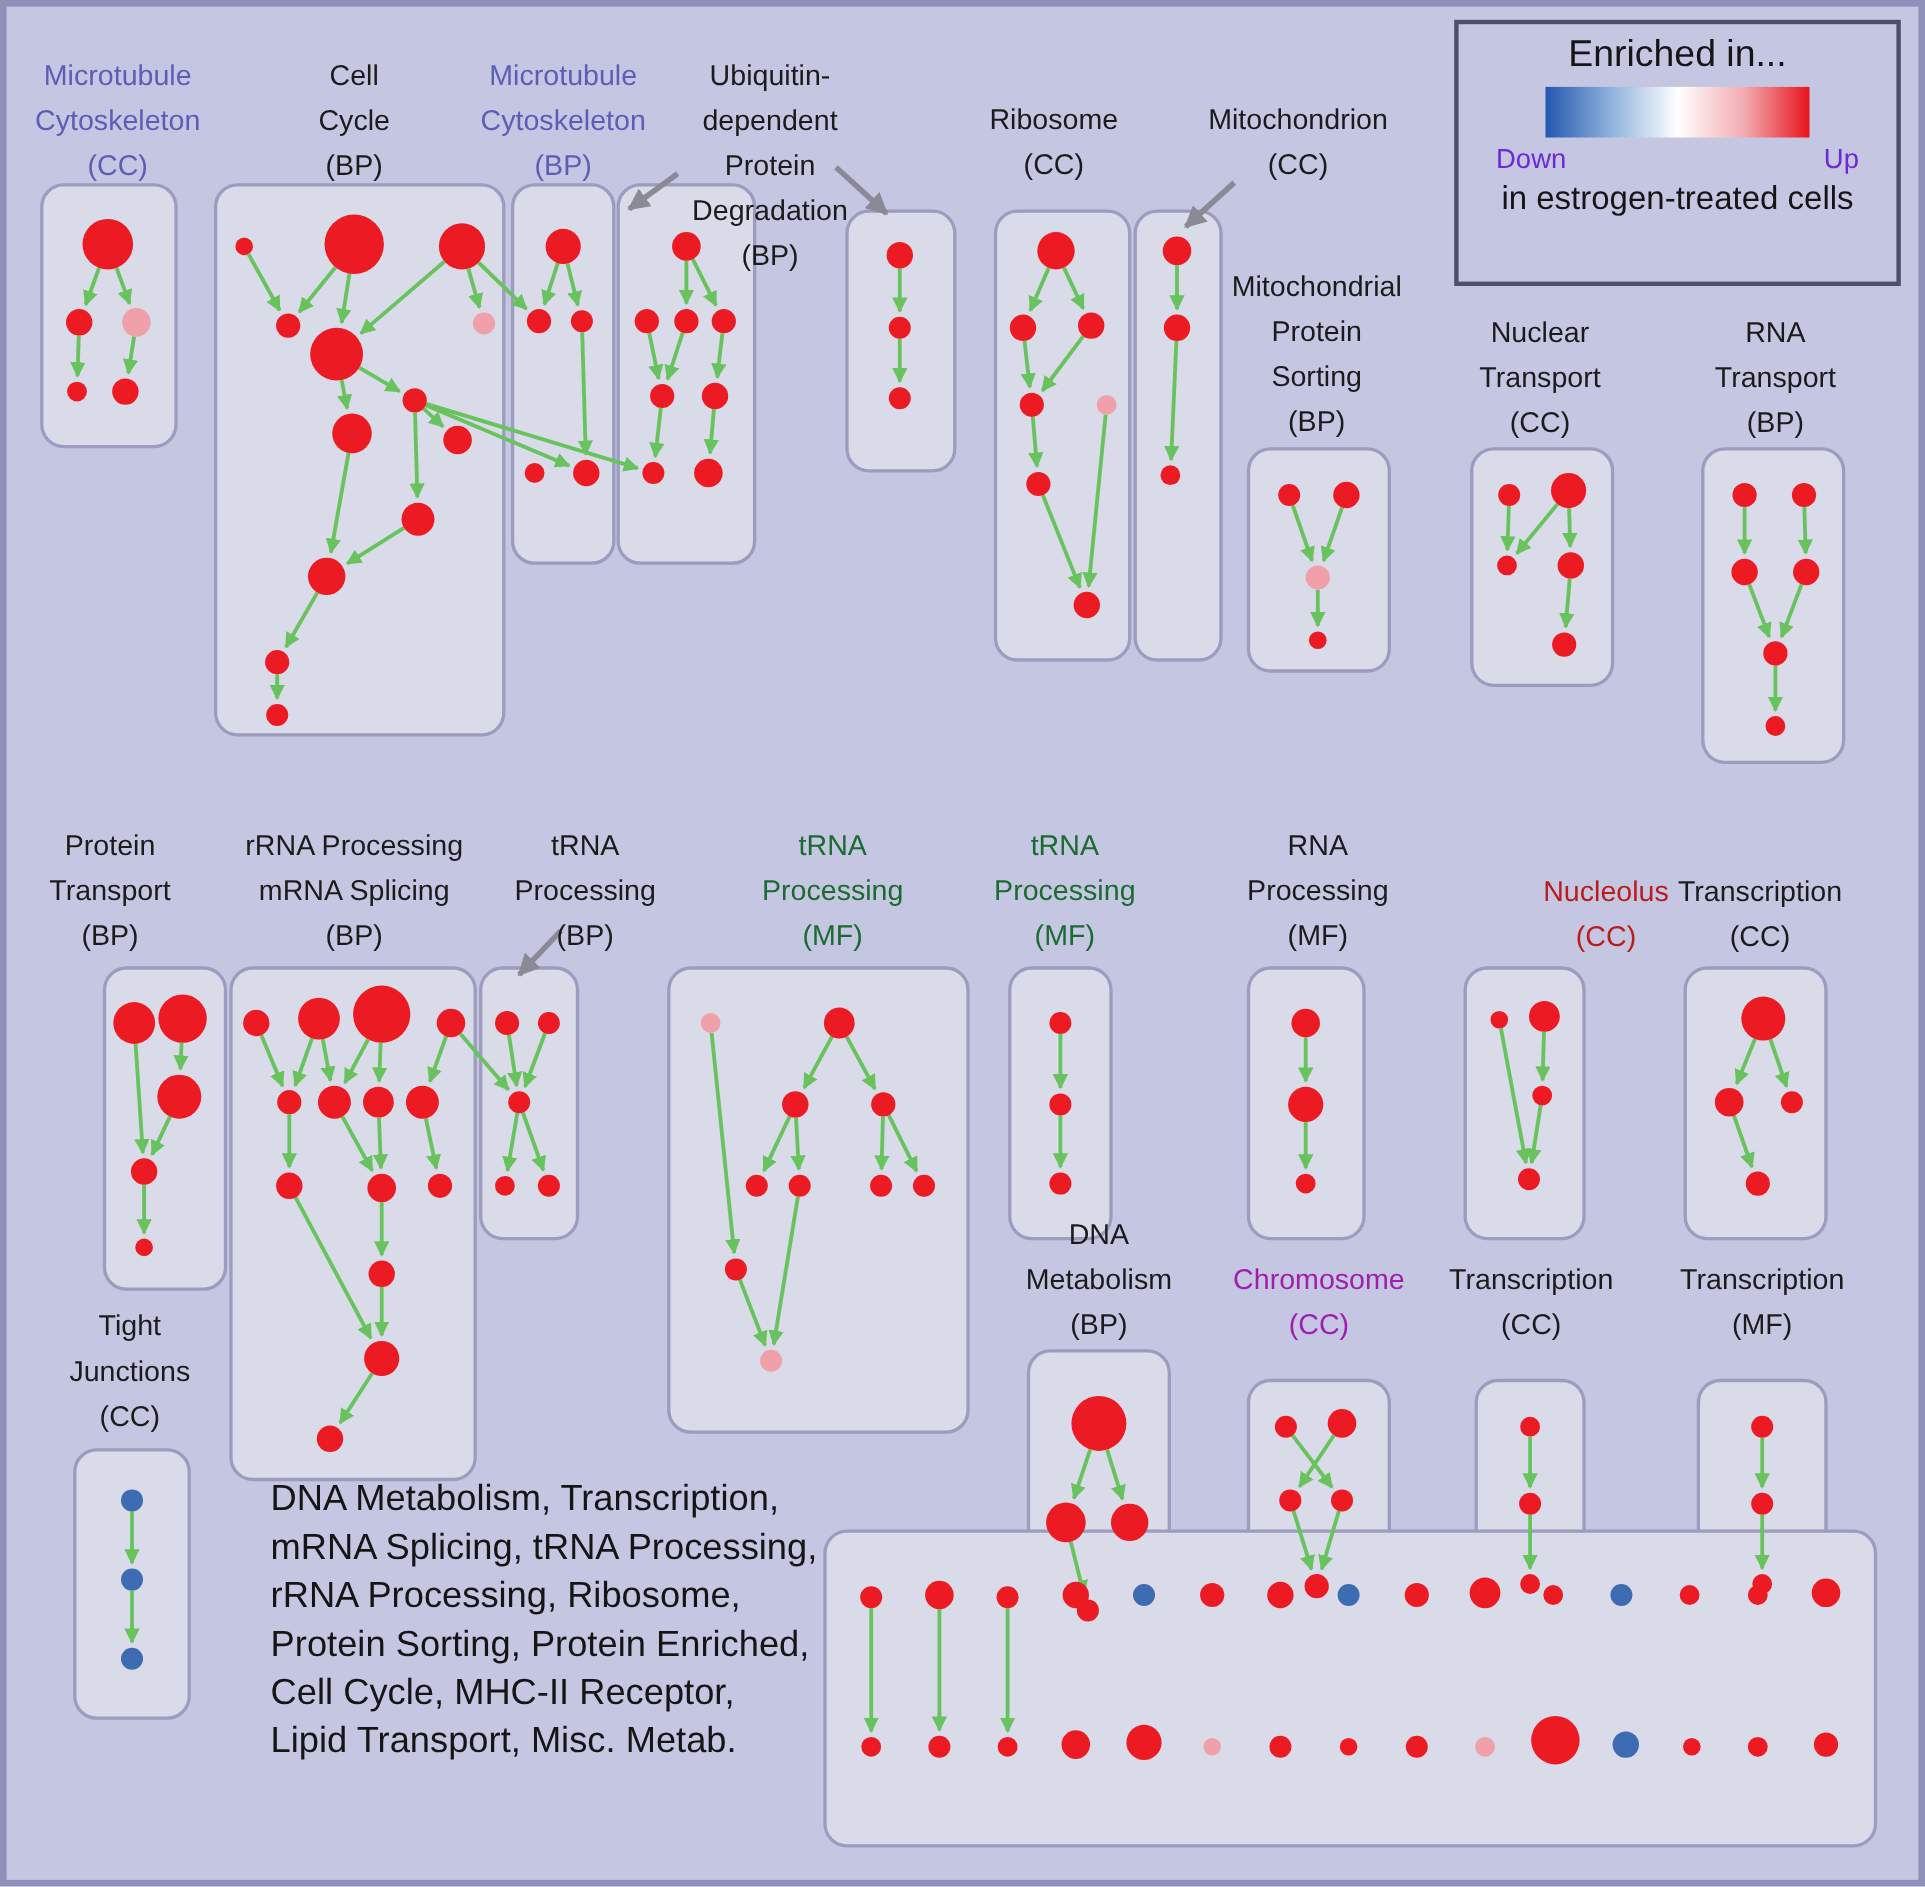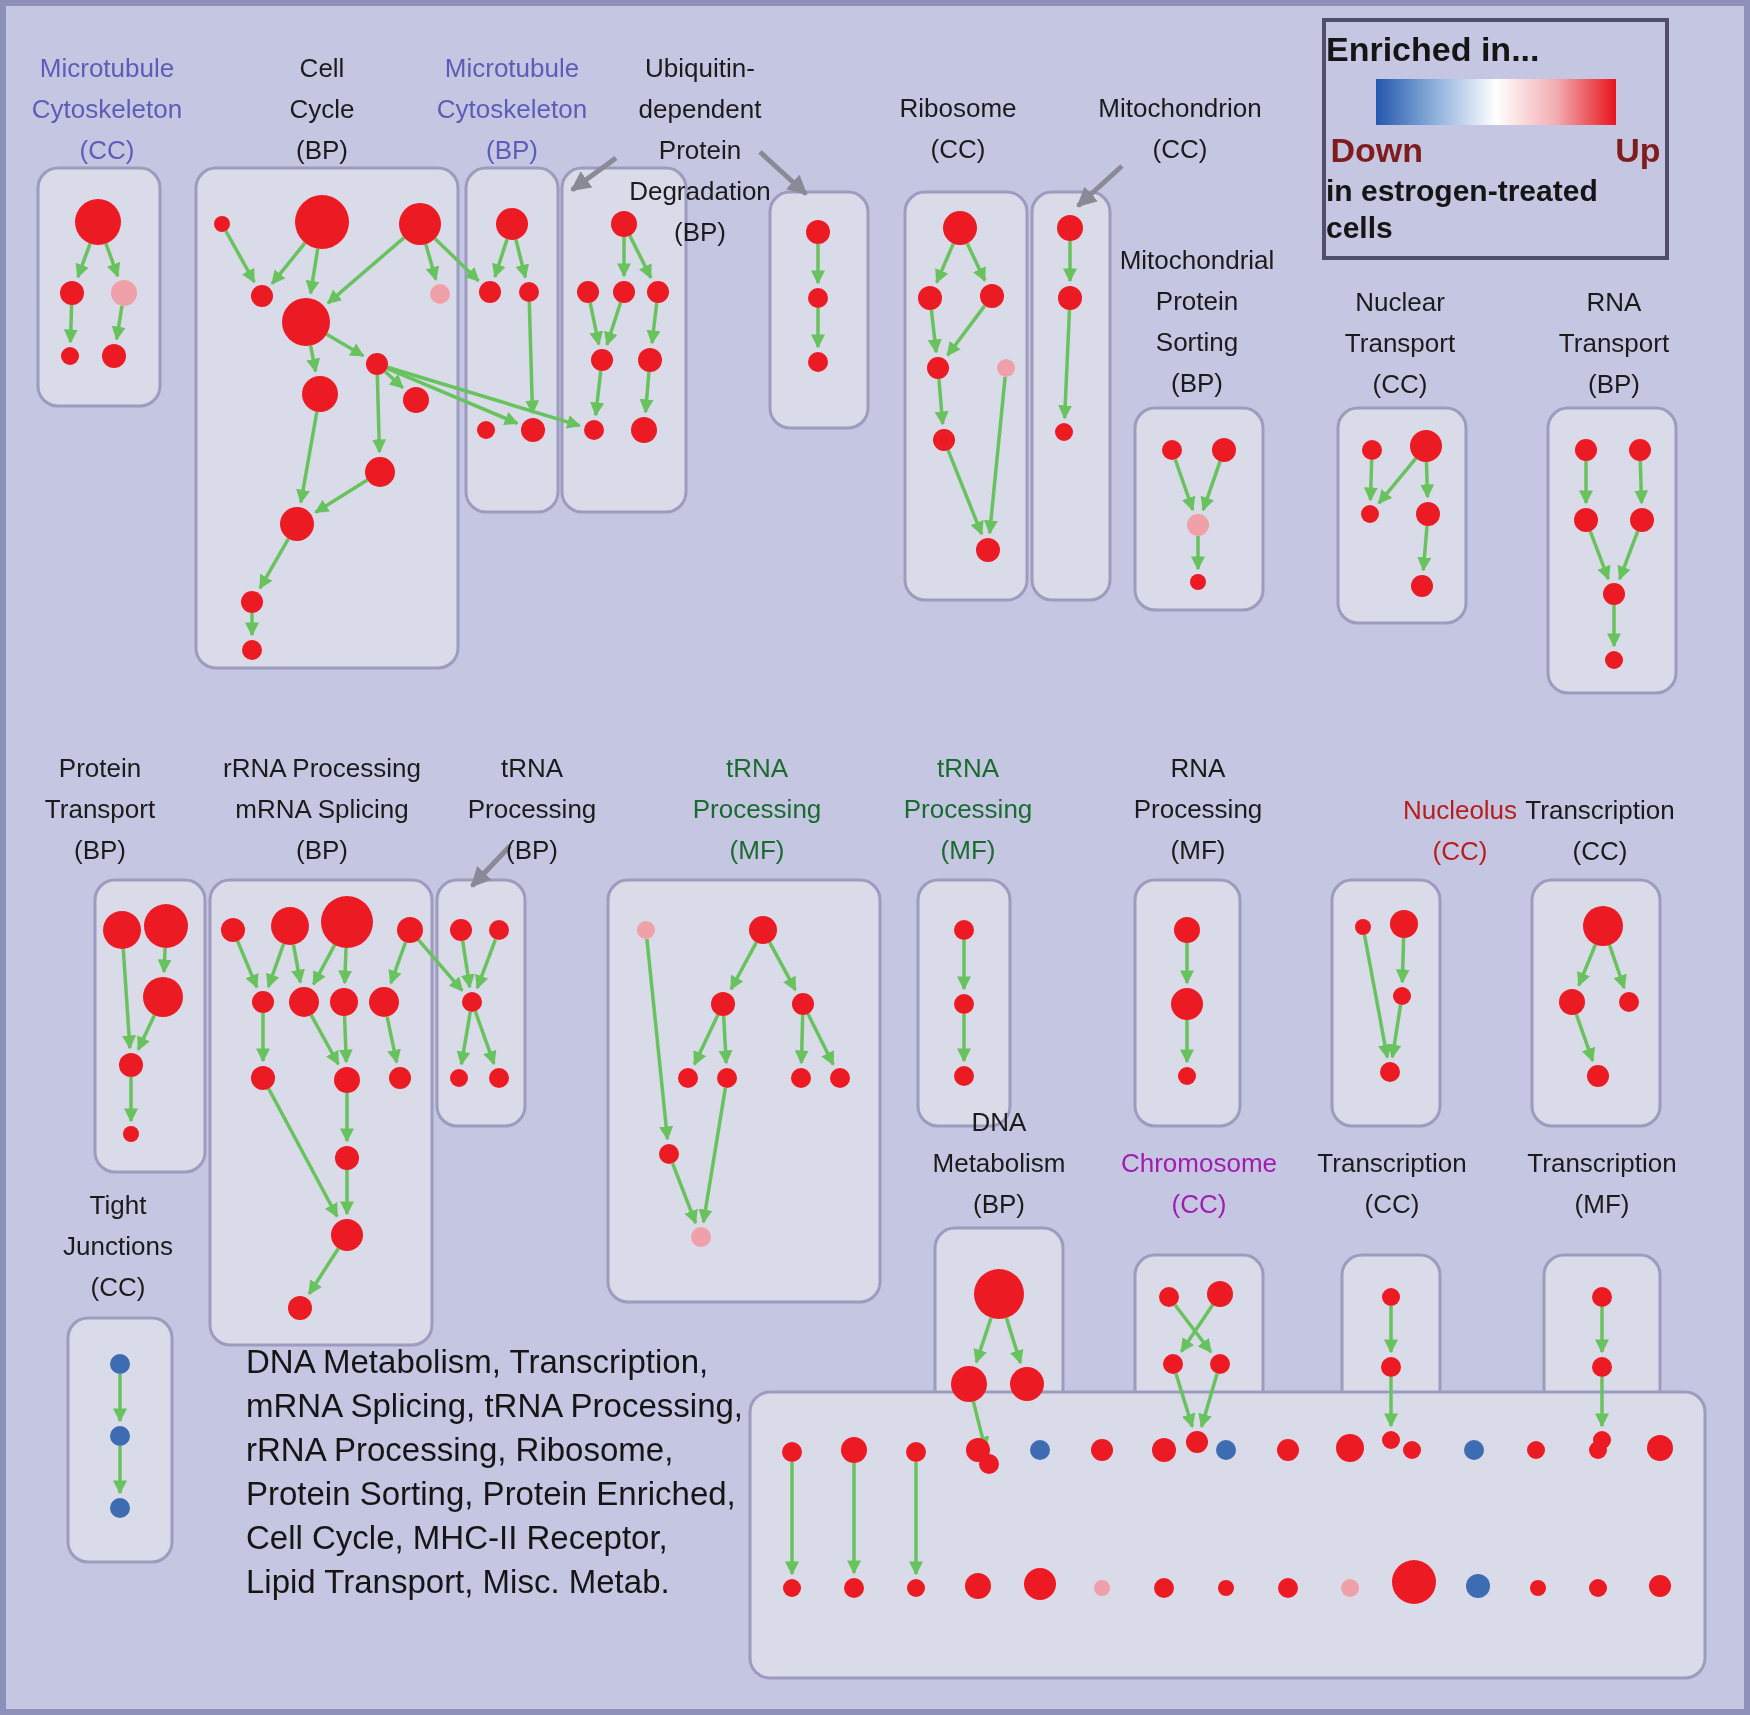--- a/index.html
+++ b/index.html
@@ -1,22 +1,22 @@
 <!DOCTYPE html>
 <html><head>
 <meta charset="utf-8">
 <style>
   html,body{margin:0;padding:0;}
   .canvas{position:relative;width:1750px;height:1715px;font-family:"Liberation Sans",sans-serif;overflow:hidden;}
   #figure{position:absolute;left:0;top:0;}
   .label{position:absolute;transform:translateX(-50%);white-space:pre-line;text-align:center;font-size:26px;line-height:41px;}
-  .legend{position:absolute;left:1322px;top:18px;width:347px;height:242px;border:4px solid #4f4f6b;box-sizing:border-box;font-weight:bold;}
+  .legend{position:absolute;left:1322px;top:18px;width:406px;height:242px;border:4px solid #4f4f6b;box-sizing:border-box;text-align:center;}
   .legend-title{font-size:34px;margin-top:8px;color:#151515;}
   .legend-bar{width:240px;height:46px;margin:10px auto 6px auto;}
-  .legend-ends{display:flex;justify-content:space-between;width:330px;margin:0 auto;font-size:34px;color:#7f1d1d;}
+  .legend-ends{display:flex;justify-content:space-between;width:330px;margin:0 auto;font-size:25px;color:#6d28d9;}
   .legend-sub{font-size:30px;color:#151515;line-height:37px;margin-top:2px;}
   .note{position:absolute;left:246px;top:1340px;font-size:33px;line-height:44px;color:#151515;white-space:pre-line;text-align:left;}
 </style>
 </head>
 <body>
 
 <div class="canvas" style="background: rgb(197, 198, 226);">
   <svg id="figure" width="1750" height="1715" viewBox="0 0 1750 1715">
       <defs>
         <marker id="arrow-green" viewBox="0 0 10 10" refX="9" refY="5" markerWidth="4" markerHeight="4" orient="auto">

